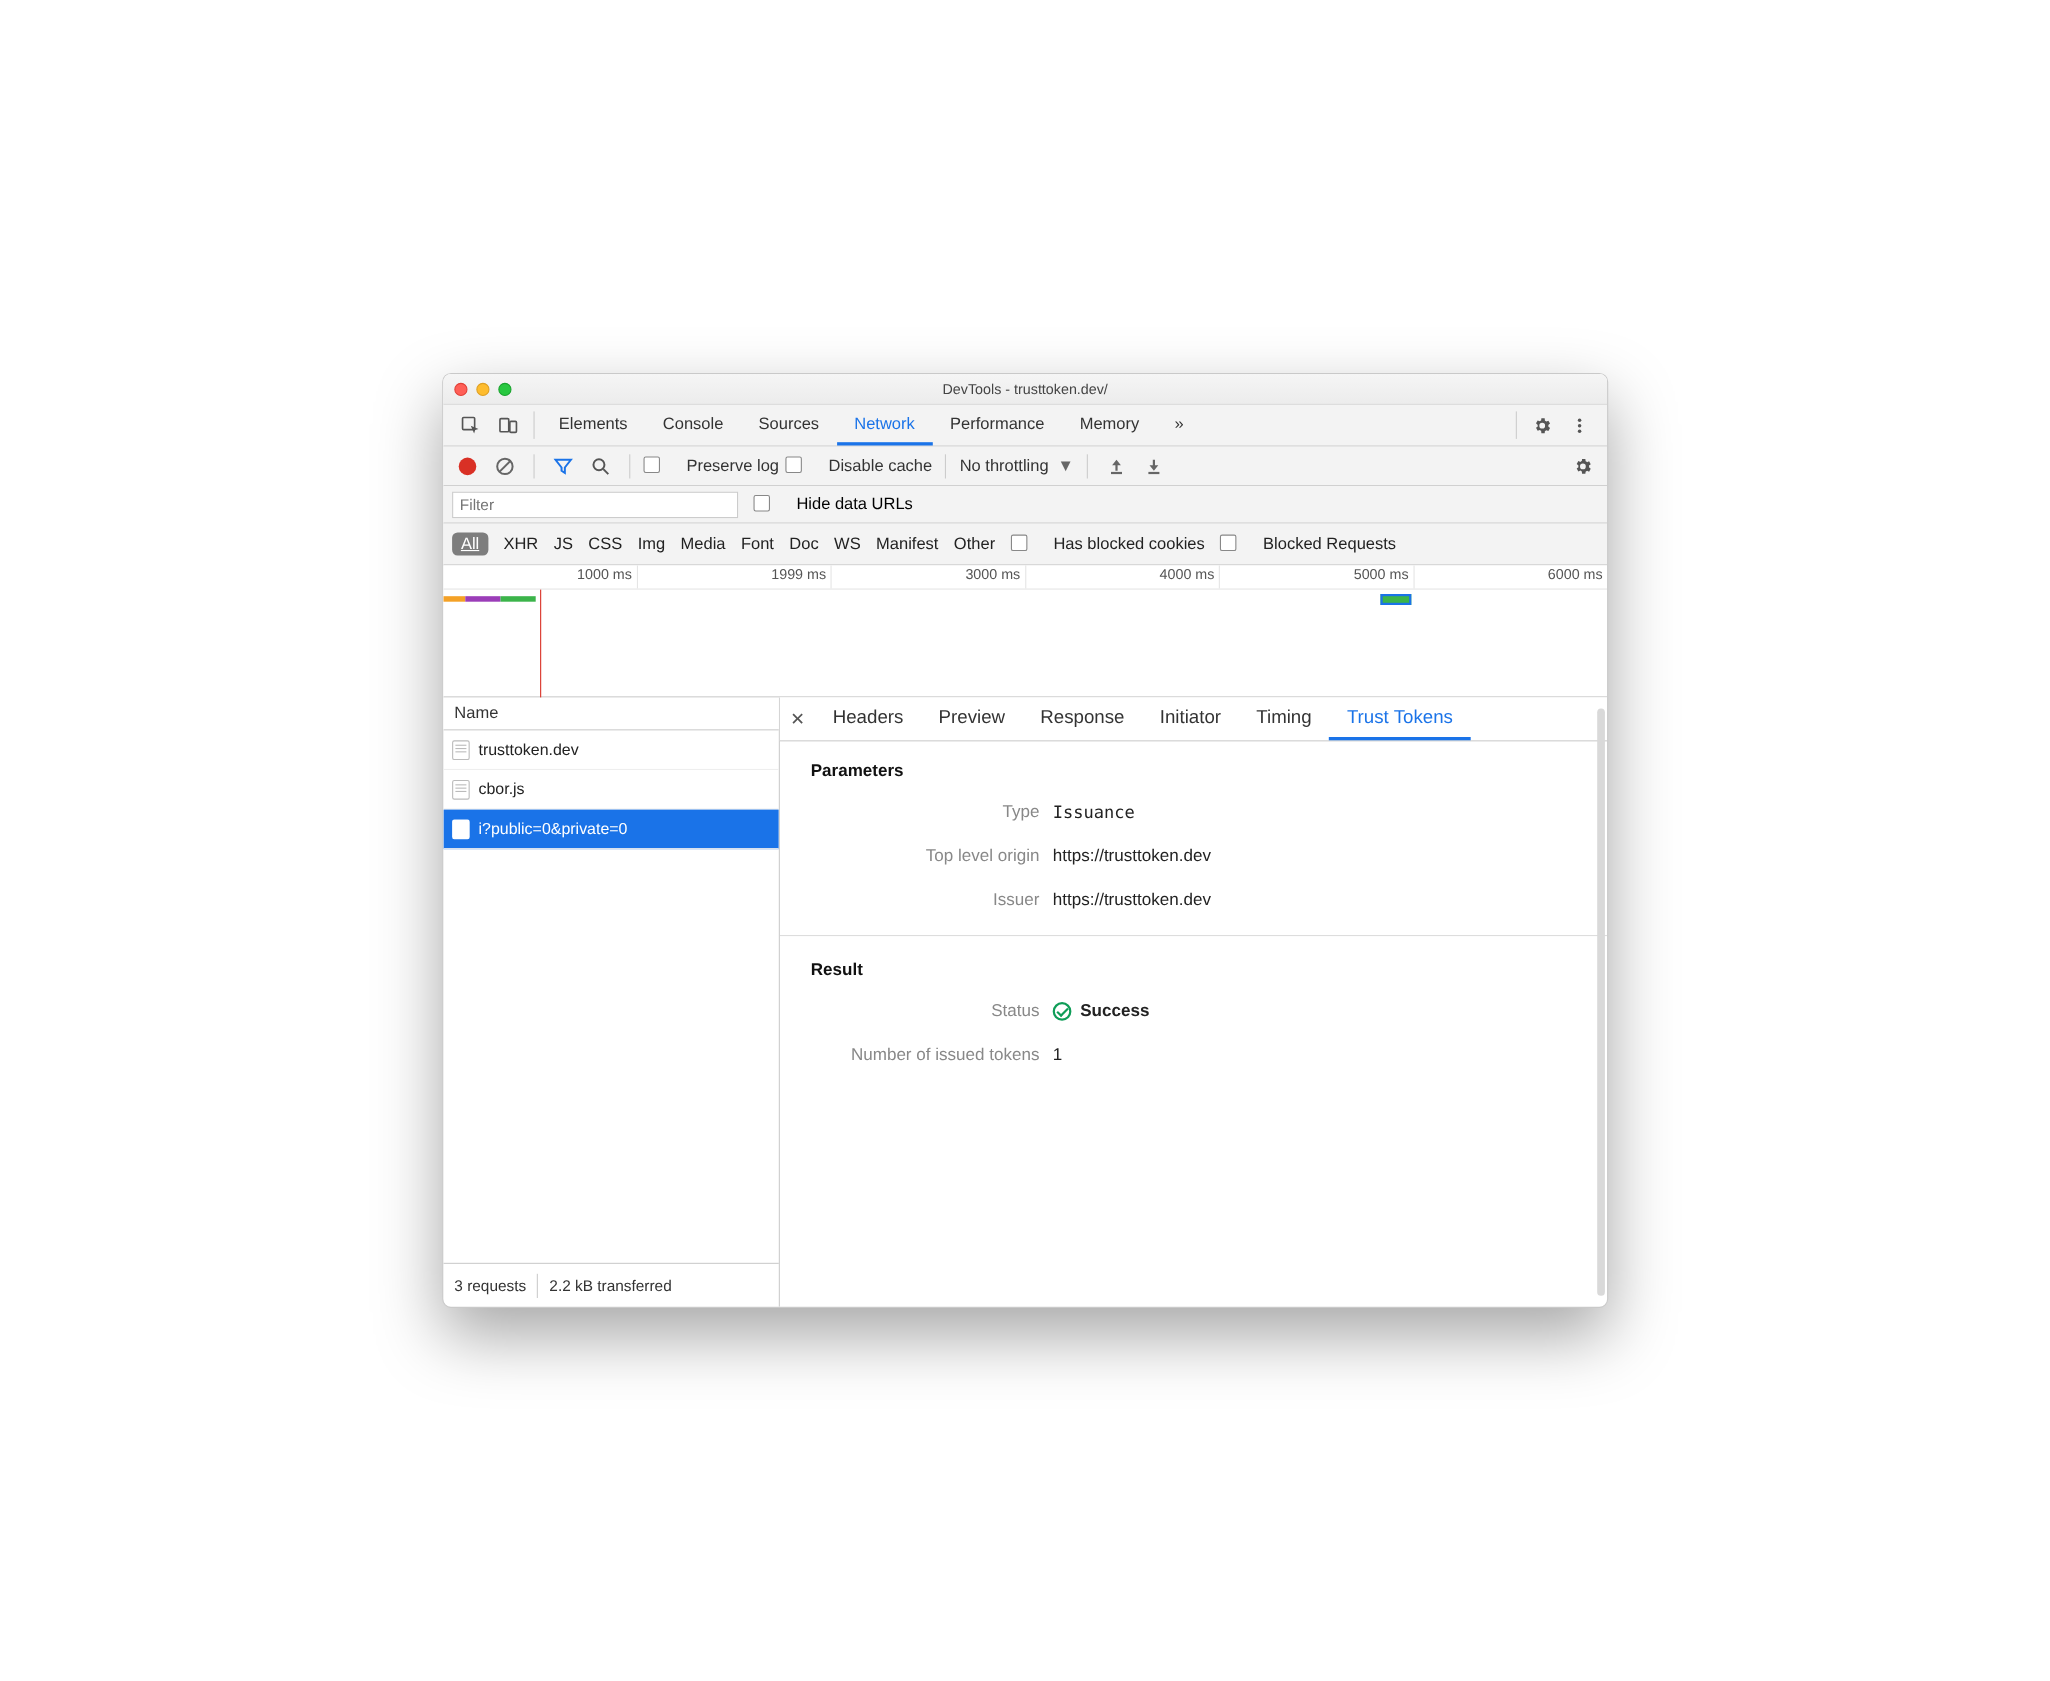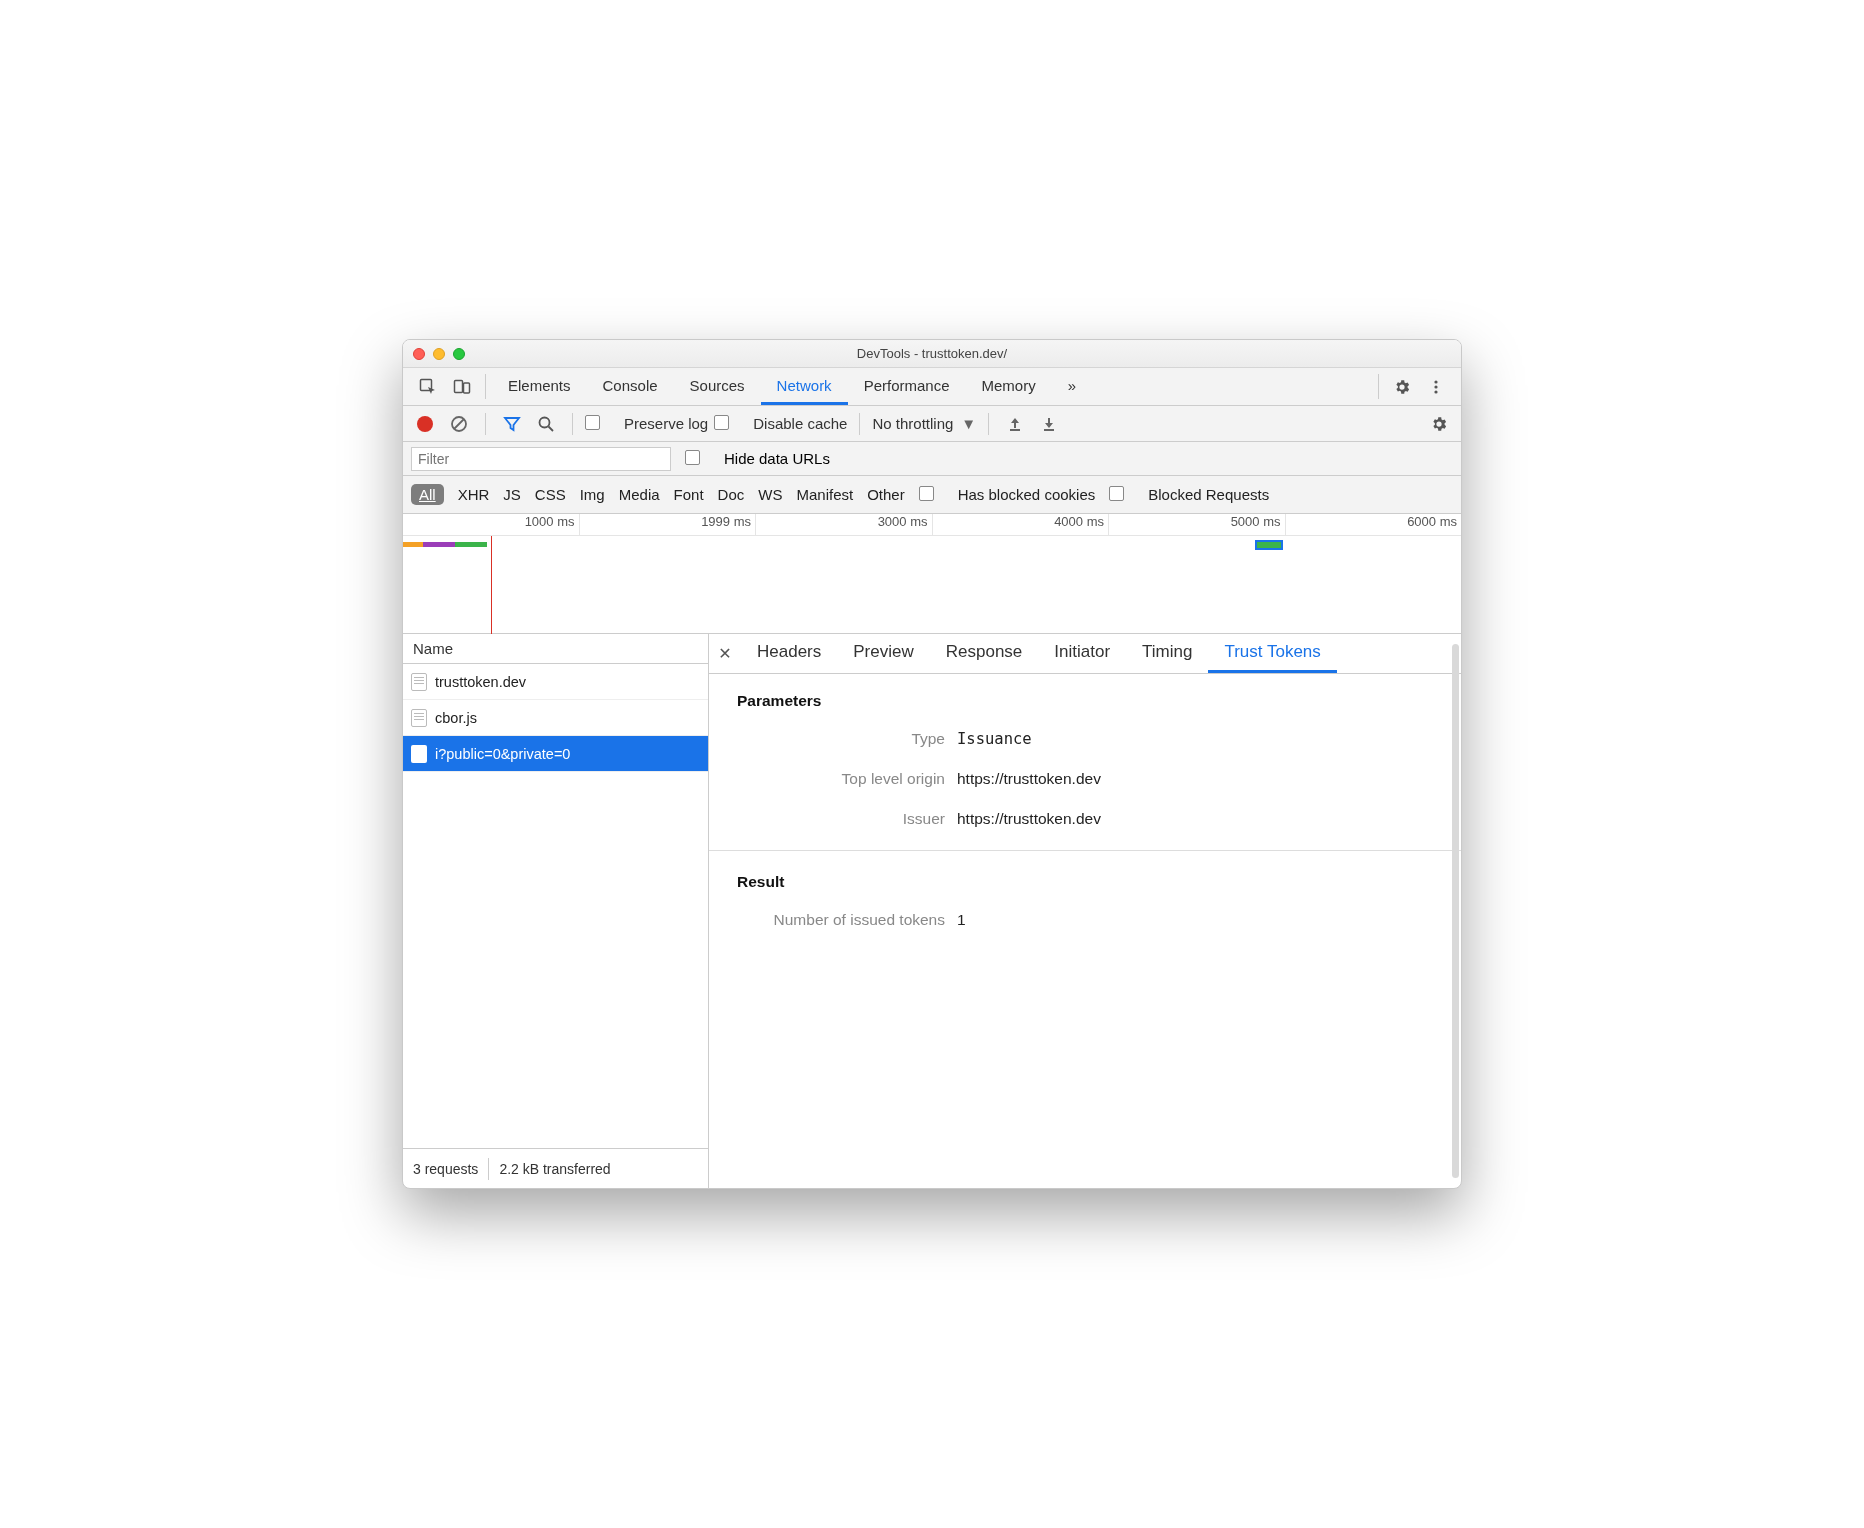--- a/index.html
+++ b/index.html
@@ -337,20 +337,24 @@
               <div class="v">https://trusttoken.dev</div>
             </div>
             <div class="kv">
               <div class="k">Issuer</div>
               <div class="v">https://trusttoken.dev</div>
             </div>
           </div>
         <div class="hr"></div>
         <div class="section-head">Result</div>
         <div class="kv">
+          <div class="k">Status</div>
+          <div class="v"><span class="success-icon"></span><b>Success</b></div>
+        </div>
+        <div class="kv">
           <div class="k">Number of issued tokens</div>
           <div class="v">1</div>
         </div>
       </div>
       <div class="scrollbar"></div>
     </div>
   </div>
 
 </div>
 

